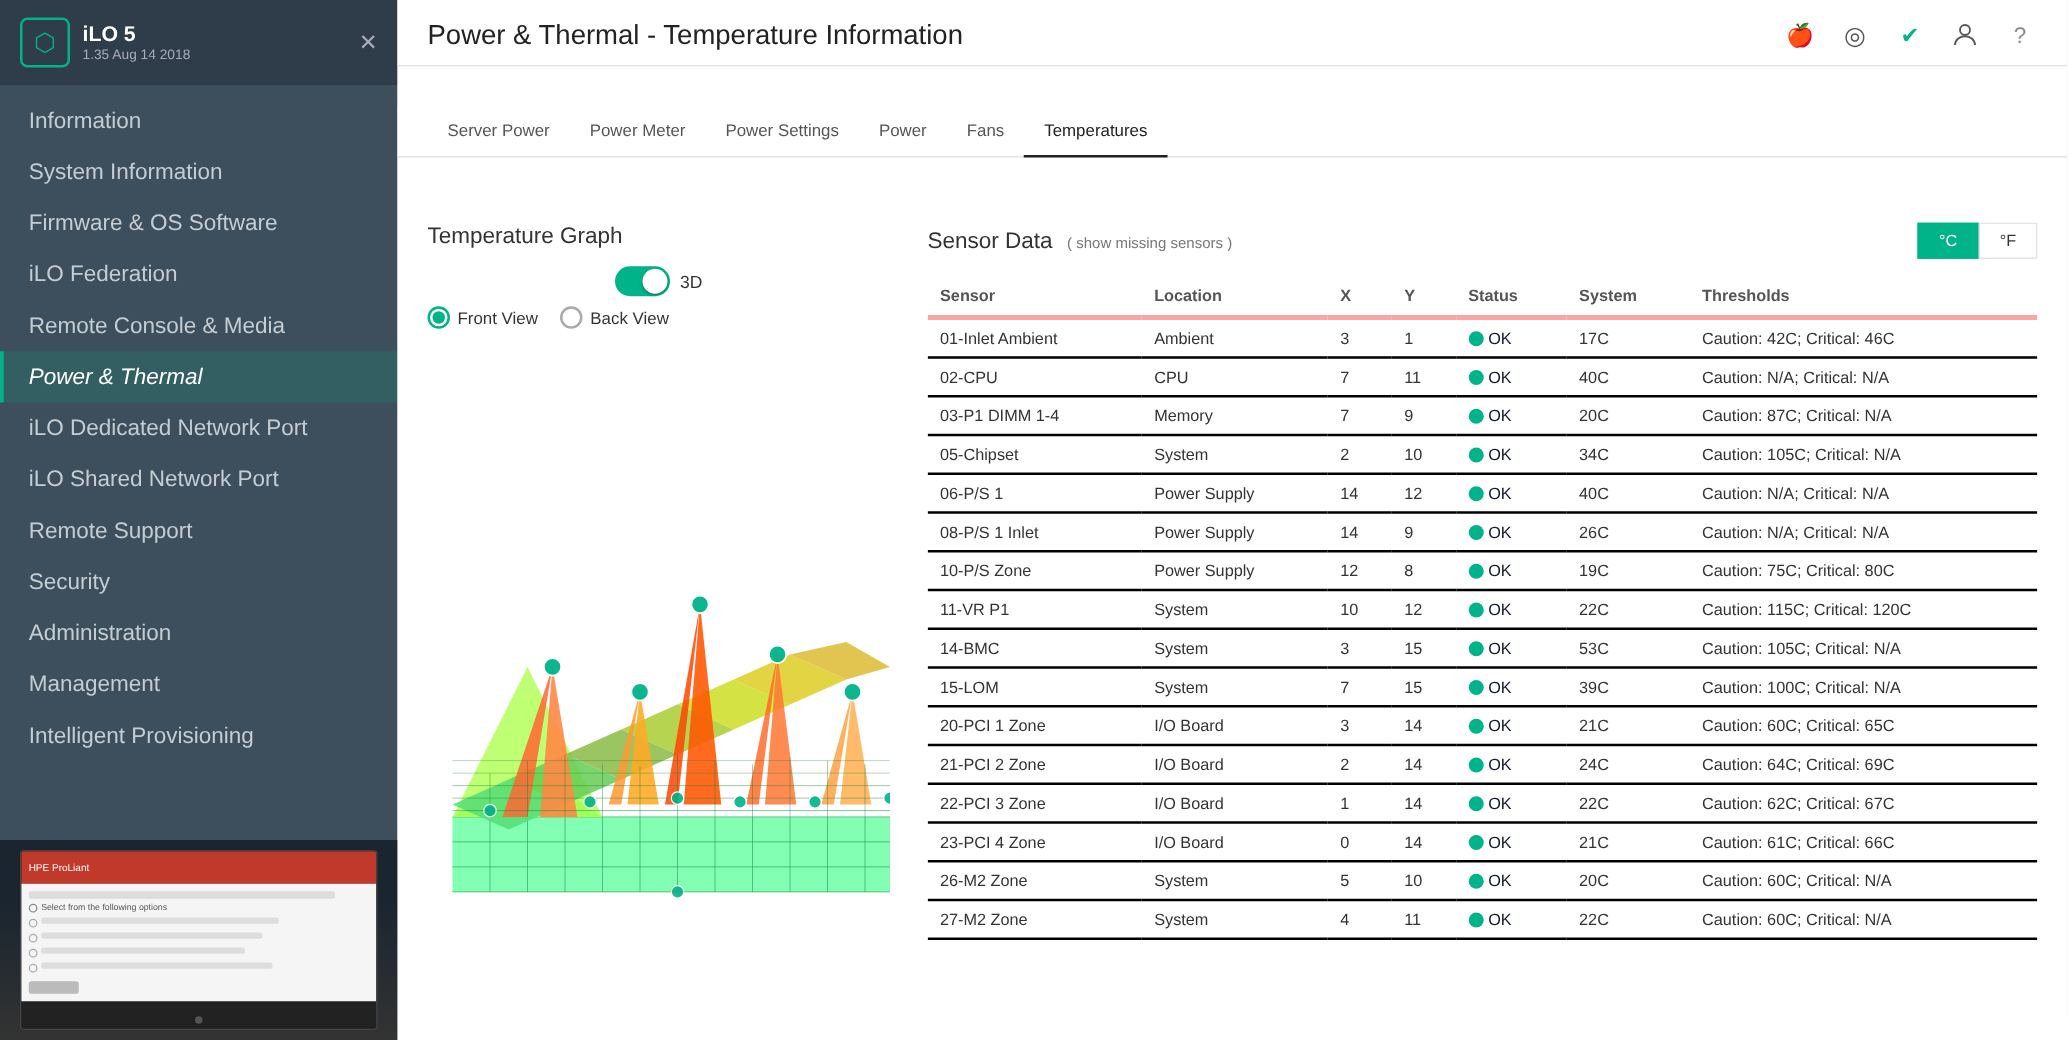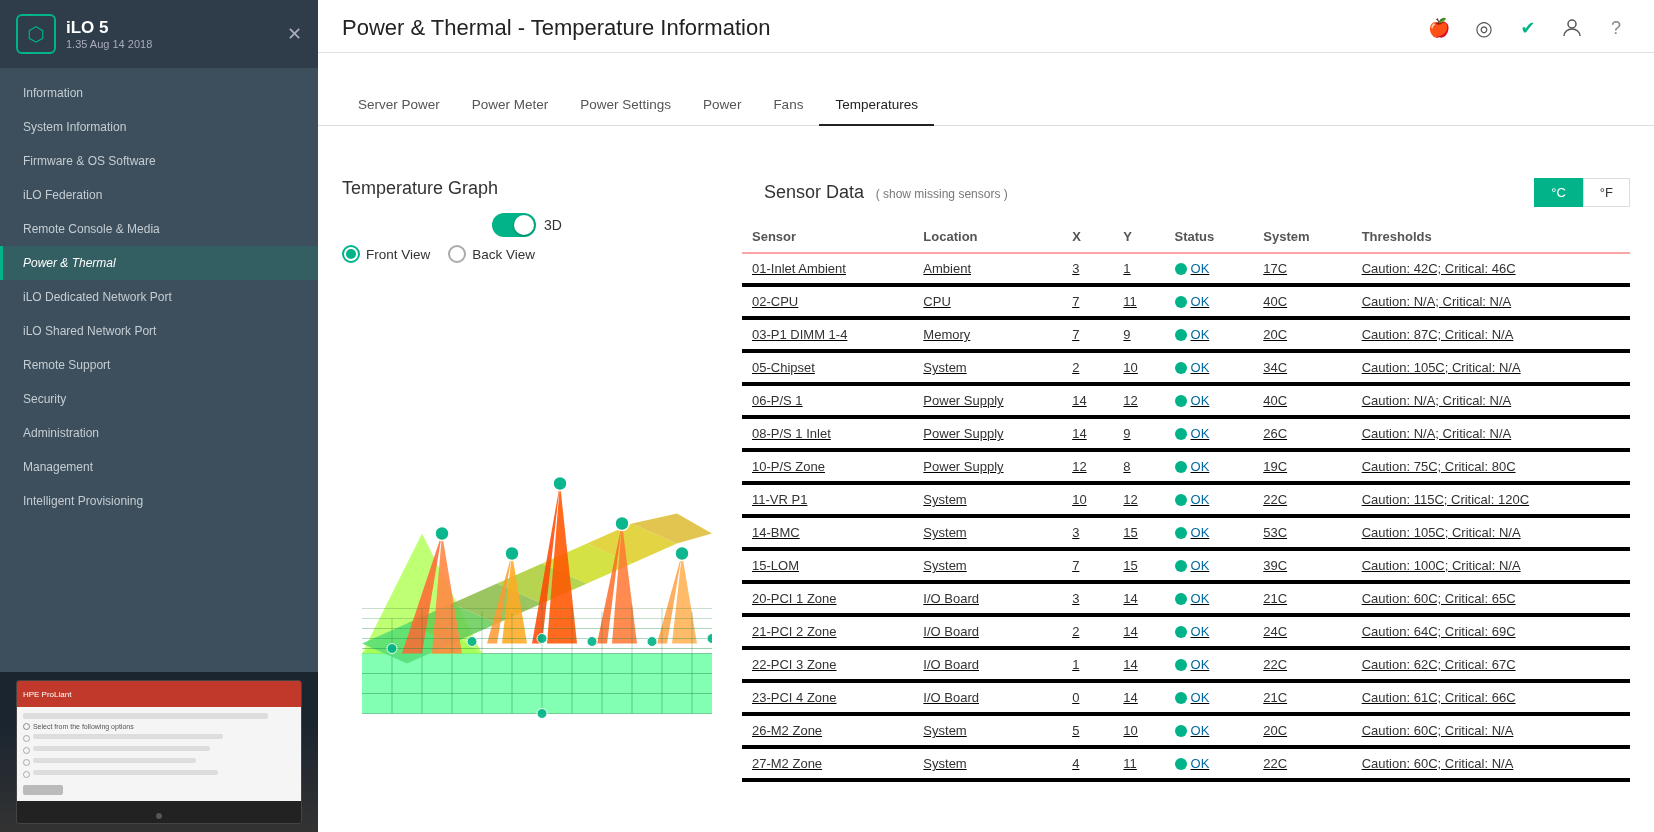--- a/index.html
+++ b/index.html
@@ -42,21 +42,21 @@
     }
     .sidebar-title { font-size: 17px; font-weight: bold; color: #fff; }
     .sidebar-subtitle { font-size: 11px; color: #aab; }
     .sidebar-close { color: #aab; cursor: pointer; font-size: 18px; }
 
     .sidebar-nav { flex: 1; overflow-y: auto; padding: 8px 0; }
     .sidebar-item {
       padding: 10px 20px;
       cursor: pointer;
       color: #c5cdd3;
-      font-size: 12px;
+      font-size: 18px;
       border-left: 3px solid transparent;
       transition: background 0.1s;
     }
     .sidebar-item.active {
       background: rgba(0,179,136,0.15);
       border-left-color: #00b388;
       color: #fff;
       font-style: italic;
     }
 
@@ -283,21 +283,20 @@
       flex: 1;
       display: flex;
       flex-direction: column;
       overflow: hidden;
     }
     .sensor-header {
       display: flex;
       align-items: center;
       justify-content: space-between;
       margin-bottom: 14px;
-      margin-left: 22px;
     }
     .sensor-title {
       font-size: 18px;
       font-weight: 400;
       color: #333;
     }
     .sensor-link {
       font-size: 12px;
       color: #777;
       cursor: pointer;
@@ -330,40 +329,39 @@
     table {
       width: 100%;
       border-collapse: collapse;
       font-size: 13px;
     }
     thead th {
       text-align: left;
       padding: 8px 10px;
       color: #555;
       font-weight: 600;
-      border-bottom: 2px solid #fca5a5;
+      border-bottom: 4px solid #fca5a5;
       background: #fff;
       position: sticky;
       top: 0;
       z-index: 1;
     }
     tbody tr {
-      border-bottom: 4px solid #000000;
-      text-decoration: underline;
+      border-bottom: 2px solid #000000;
     }
     tbody td {
       padding: 7px 10px;
       color: #333;
       white-space: nowrap;
     }
     .status-ok {
       display: flex;
       align-items: center;
       gap: 4px;
-      color: #0369a1;
+      color: #0f172a;
       text-align: center;
     }
     .status-dot {
       width: 12px;
       height: 12px;
       border-radius: 50%;
       background: #00b388;
       display: inline-block;
     }
 

